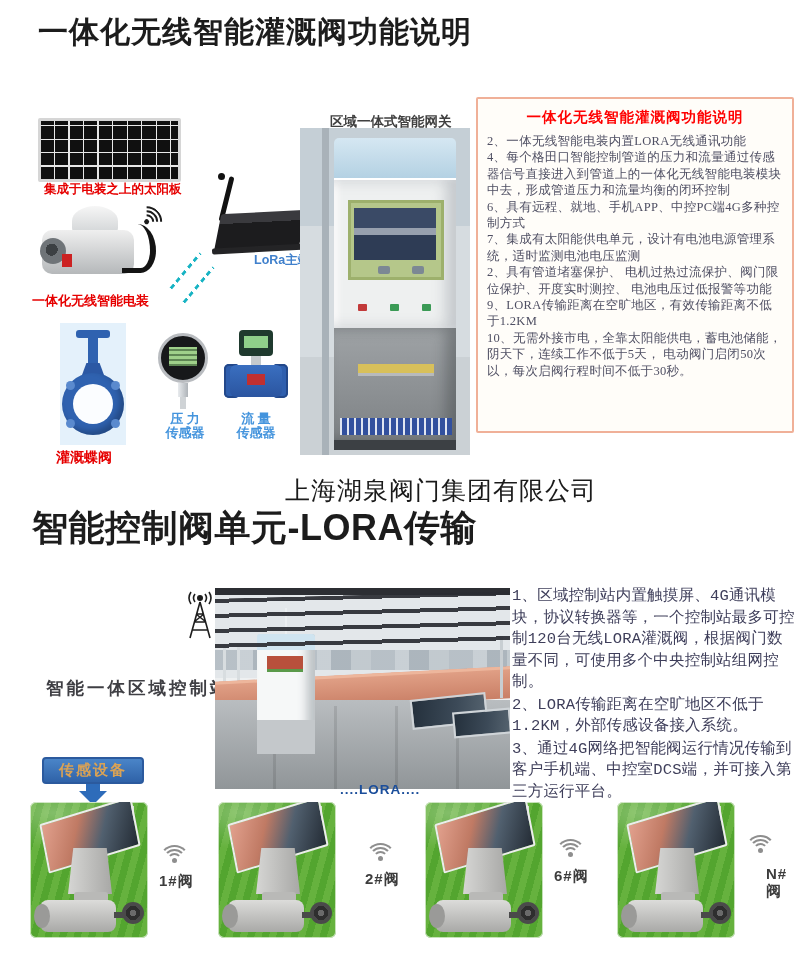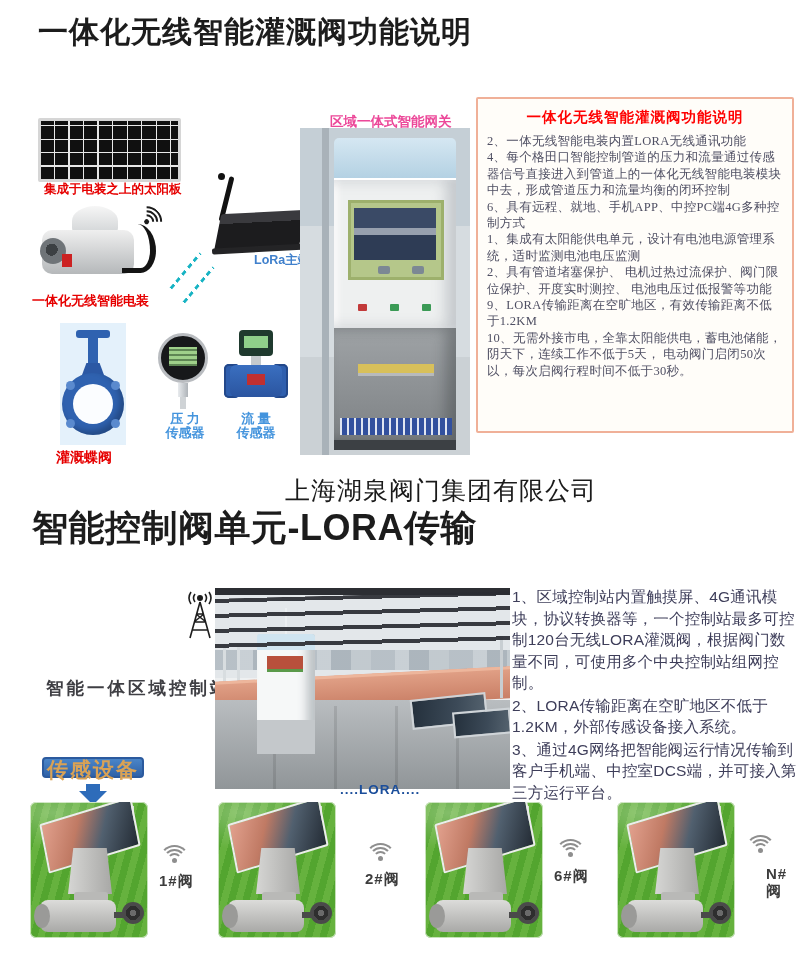--- a/index.html
+++ b/index.html
@@ -123,25 +123,25 @@
   .fm-body{position:absolute;left:2px;top:35px;width:52px;height:32px;border-radius:6px;
     background:linear-gradient(180deg,#3a6fc0,#2b55a0);}
   .fm-fl{position:absolute;top:34px;width:16px;height:34px;border-radius:5px;background:#2f5fae;
     box-shadow:inset 0 0 0 2px #23488a;}
   .fm-tag{position:absolute;left:19px;top:44px;width:18px;height:11px;background:#c03030;}
 
   
   .station-label{left:46px;top:676px;font-family:"Liberation Serif",serif;font-size:17.5px;
     font-weight:600;color:#3f3f44;letter-spacing:3px;}
   .s2-notes{left:512px;top:586px;width:286px;}
-  .s2-notes p{margin:0 0 1px 0;font-family:Liberation Sans, sans-serif;font-size:15.5px;
+  .s2-notes p{margin:0 0 1px 0;font-family:Liberation Mono, monospace;font-size:15.5px;
     line-height:21.5px;color:#3e3e5a;letter-spacing:0.2px;}
-  .sensor-box{left:42px;top:757px;width:102px;height:21px;border-radius:4px;
+  .sensor-box{left:42px;top:757px;width:102px;height:27px;border-radius:4px;
     background:linear-gradient(180deg,#4a85c8,#2f62a8);border:2px solid #2b5a9e;box-sizing:border-box;
-    text-align:center;line-height:23px;font-family:"Liberation Serif",serif;font-size:21px;
+    text-align:center;line-height:23px;font-family:"Liberation Serif",serif;font-size:15px;
     font-weight:bold;color:#d9a255;letter-spacing:2px;}
   .arrow-stem{left:86px;top:784px;width:14px;height:7px;background:#2e6cba;}
   .arrow-head{left:79px;top:791px;width:0;height:0;border-left:14px solid transparent;
     border-right:14px solid transparent;border-top:14px solid #2e6cba;}
   .lora-divider{left:340px;top:782px;font-size:13.5px;font-weight:bold;color:#1b4e9b;letter-spacing:1px;}
   .valve-name{font-size:15px;font-weight:bold;color:#3d3d3d;letter-spacing:1px;}
 
   
   .roof-photo{left:215px;top:588px;width:295px;height:201px;overflow:hidden;
     background:linear-gradient(180deg,#e3e7ea 0 45%,#eef0f1 45%);}
@@ -218,21 +218,21 @@
   <div class="abs sig" style="left:197px;top:262px;transform:rotate(40deg);"></div>
 
   <div class="abs lora-mod">
     <div class="lm-tip"></div>
     <div class="lm-ant"></div>
     <div class="lm-box"></div>
     <div class="lm-foot"></div>
   </div>
   <div class="abs blue-label" style="left:254px;top:252px;font-size:12.5px;">LoRa主站</div>
 
-  <div class="abs blue-label" style="left:330px;top:113px;color:#ec4899;font-size:13.5px;">区域一体式智能网关</div>
+  <div class="abs blue-label" style="left:330px;top:113px;color:#404040;font-size:13.5px;">区域一体式智能网关</div>
   <div class="abs gw-photo">
     <div class="gw-pole"></div>
     <div class="gw-top"></div>
     <div class="gw-upper"></div>
     <div class="gw-frame"></div>
     <div class="gw-screen"></div>
     <div class="gw-k1"></div>
     <div class="gw-k2"></div>
     <div class="gw-b1"></div>
     <div class="gw-b2"></div>
@@ -242,21 +242,21 @@
     <div class="gw-blue"></div>
     <div class="gw-base"></div>
   </div>
 
   <div class="abs features-box">
     <div class="fb-title">一体化无线智能灌溉阀功能说明</div>
     <div class="fb-items">
       <p>2、一体无线智能电装内置LORA无线通讯功能</p>
       <p>4、每个格田口智能控制管道的压力和流量通过传感器信号直接进入到管道上的一体化无线智能电装模块中去，形成管道压力和流量均衡的闭环控制</p>
       <p>6、具有远程、就地、手机APP、中控PC端4G多种控制方式</p>
-      <p>1、集成有太阳能供电单元，设计有电池电源管理系统，适时监测电池电压监测</p>
+      <p>7、集成有太阳能供电单元，设计有电池电源管理系统，适时监测电池电压监测</p>
       <p>2、具有管道堵塞保护、 电机过热过流保护、阀门限位保护、开度实时测控、 电池电压过低报警等功能</p>
       <p>9、LORA传输距离在空旷地区，有效传输距离不低于1.2KM</p>
       <p>10、无需外接市电，全靠太阳能供电，蓄电池储能，阴天下，连续工作不低于5天， 电动阀门启闭50次以，每次启阀行程时间不低于30秒。</p>
     </div>
   </div>
 
   <div class="abs bvalve">
     <div class="bv-cap"></div>
     <div class="bv-stem"></div>
     <div class="bv-neck"></div>

